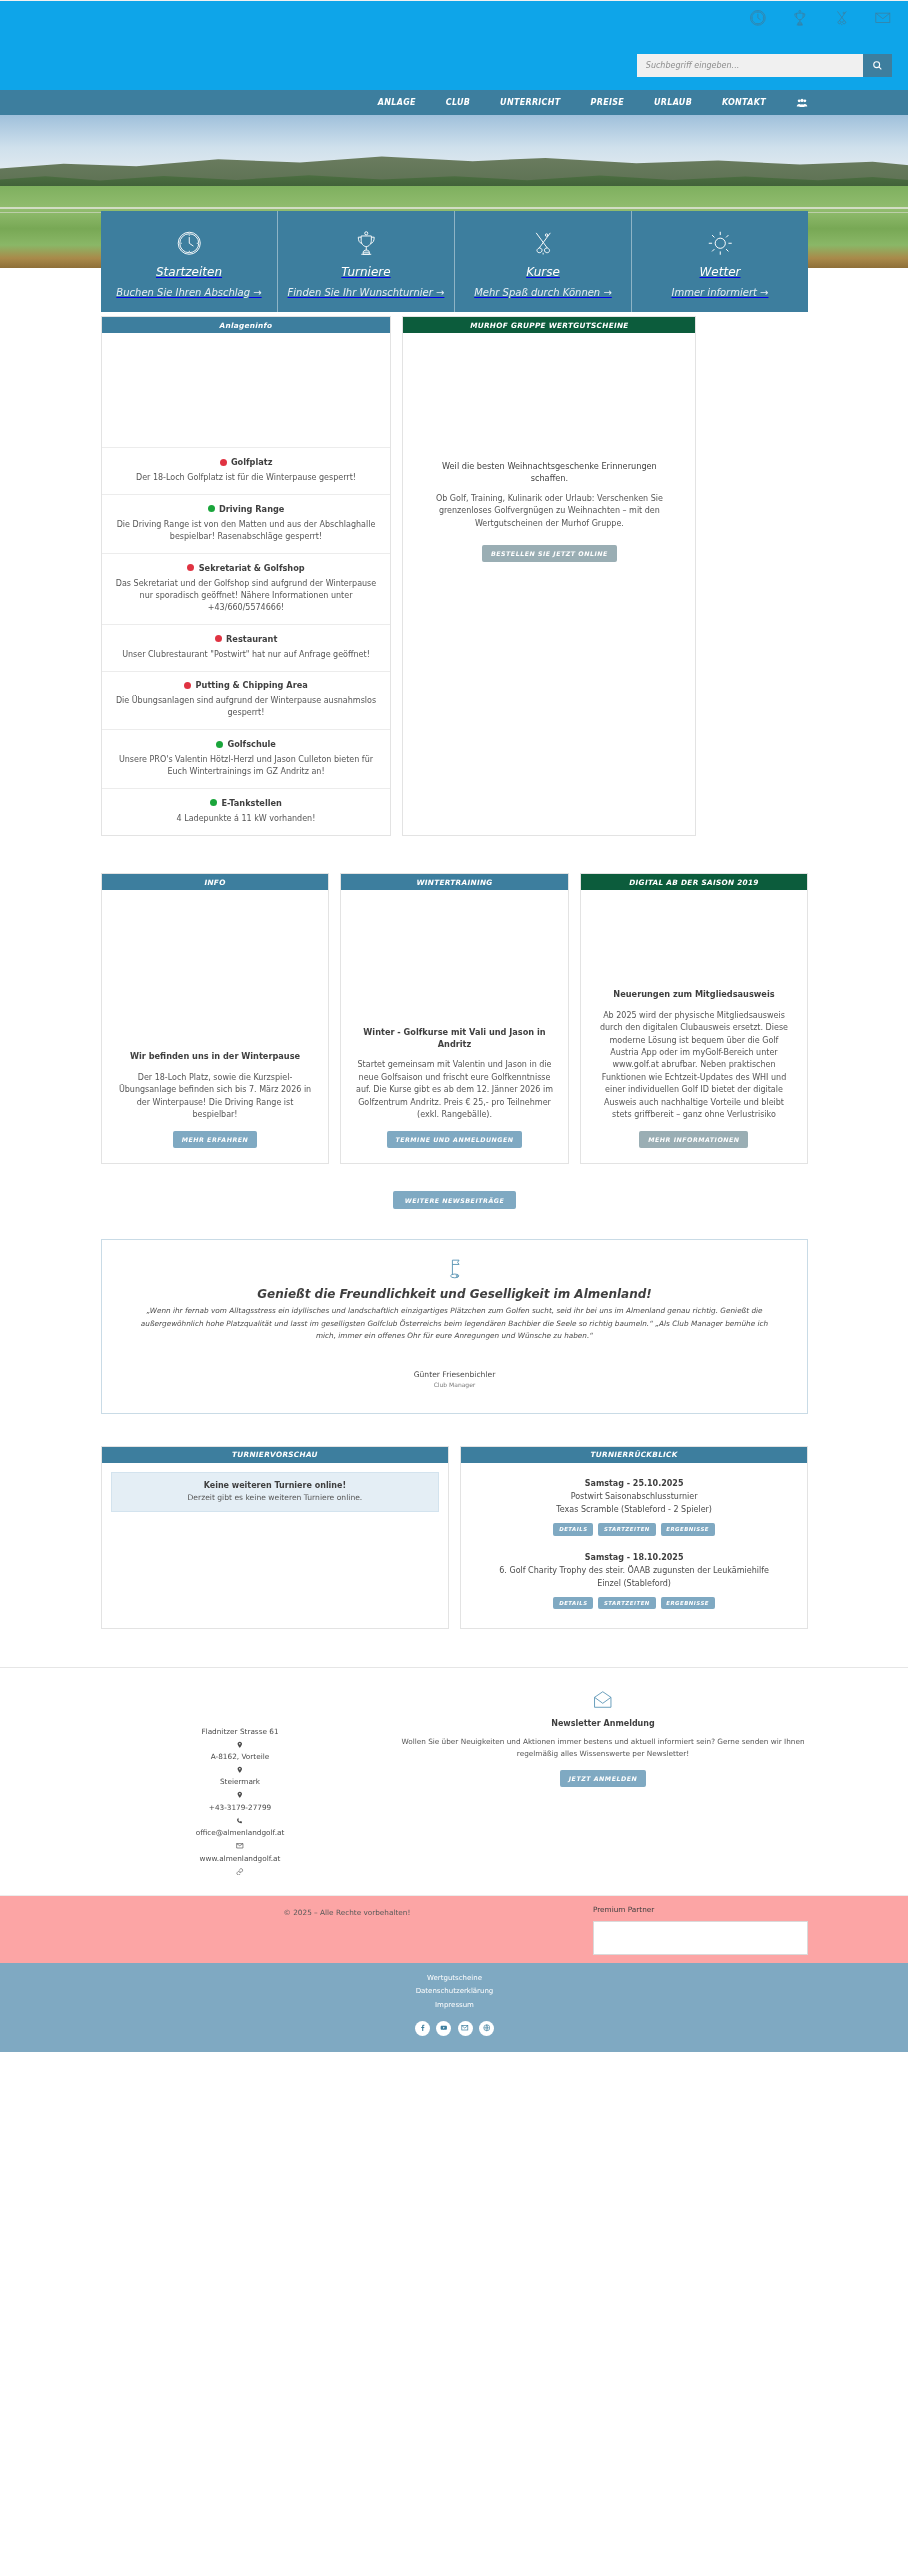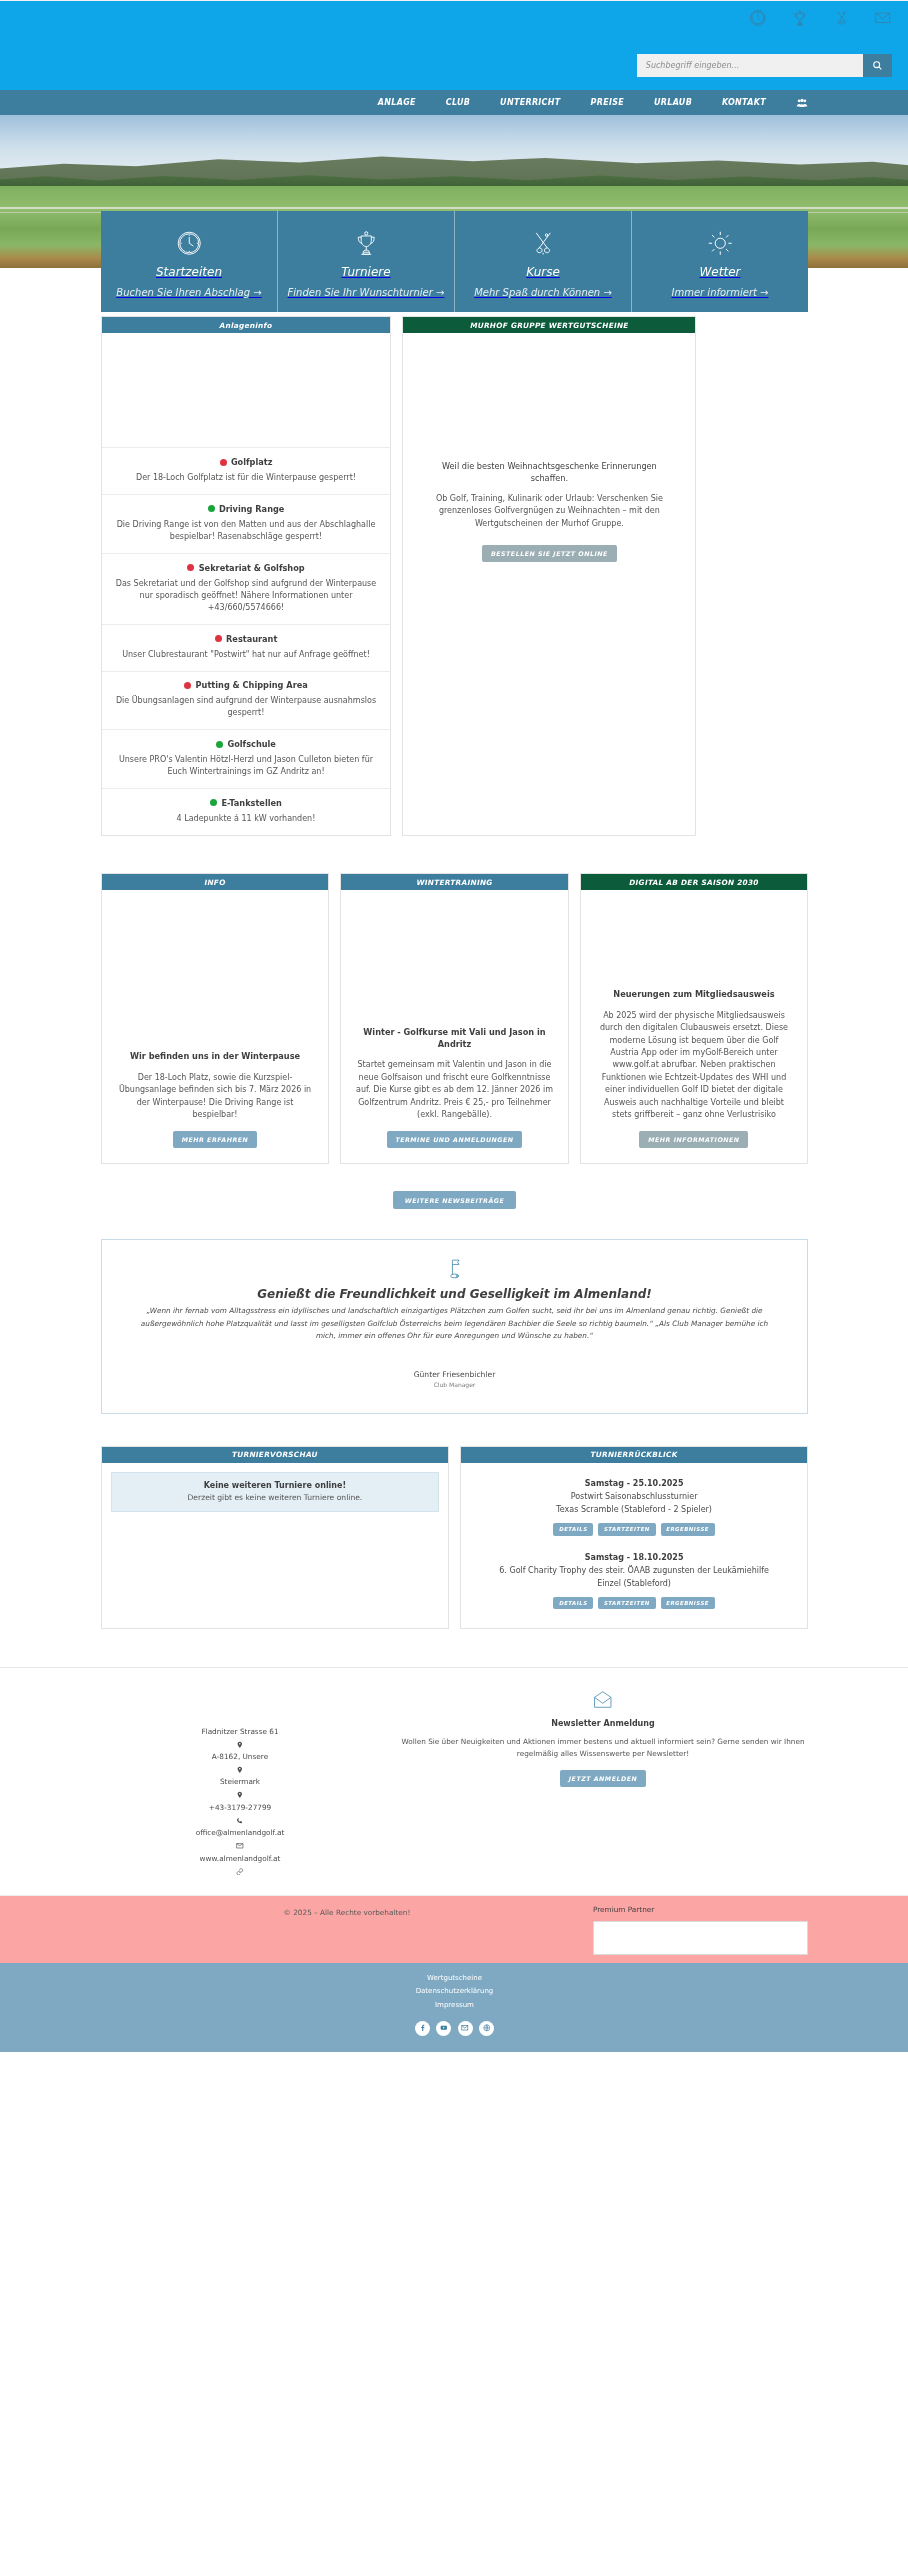--- a/index.html
+++ b/index.html
@@ -442,21 +442,21 @@
         <div class="panel-head ph-blue">WINTERTRAINING</div>
         <div class="ncard-img"></div>
         <div class="ncard-body">
           <div class="ncard-h">Winter - Golfkurse mit Vali und Jason in Andritz</div>
           <div class="ncard-p">Startet gemeinsam mit Valentin und Jason in die neue Golfsaison und frischt eure Golfkenntnisse auf. Die Kurse gibt es ab dem 12. Jänner 2026 im Golfzentrum Andritz. Preis € 25,- pro Teilnehmer (exkl. Rangebälle).</div>
           <button class="btn">TERMINE UND ANMELDUNGEN</button>
         </div>
       </div>
 
       <div class="ncard">
-        <div class="panel-head ph-green">DIGITAL AB DER SAISON 2030</div>
+        <div class="panel-head ph-green">DIGITAL AB DER SAISON 2019</div>
         <div class="ncard-img"></div>
         <div class="ncard-body">
           <div class="ncard-h">Neuerungen zum Mitgliedsausweis</div>
           <div class="ncard-p">Ab 2025 wird der physische Mitgliedsausweis durch den digitalen Clubausweis ersetzt. Diese moderne Lösung ist bequem über die Golf Austria App oder im myGolf-Bereich unter www.golf.at abrufbar. Neben praktischen Funktionen wie Echtzeit-Updates des WHI und einer individuellen Golf ID bietet der digitale Ausweis auch nachhaltige Vorteile und bleibt stets griffbereit – ganz ohne Verlustrisiko</div>
           <button class="btn btn-grey">MEHR INFORMATIONEN</button>
         </div>
       </div>
     </div>
 
     <div class="more-wrap">
@@ -518,21 +518,21 @@
   <div class="footer">
     <div class="footer-inner">
       <div class="f-left">
         <div class="f-line">
           <span>Fladnitzer Strasse 61</span>
           <svg viewBox="0 0 24 24" fill="currentColor">
               <path d="M12 2C8.1 2 5 5.1 5 9c0 5.2 7 13 7 13s7-7.8 7-13c0-3.9-3.1-7-7-7zm0 9.5A2.5 2.5 0 1 1 12 6.5a2.5 2.5 0 0 1 0 5z"></path>
             </svg>
         </div>
         <div class="f-line">
-          <span>A-8162, Unsere</span>
+          <span>A-8162, Vorteile</span>
           <svg viewBox="0 0 24 24" fill="currentColor">
               <path d="M12 2C8.1 2 5 5.1 5 9c0 5.2 7 13 7 13s7-7.8 7-13c0-3.9-3.1-7-7-7zm0 9.5A2.5 2.5 0 1 1 12 6.5a2.5 2.5 0 0 1 0 5z"></path>
             </svg>
         </div>
         <div class="f-line">
           <span>Steiermark</span>
           <svg viewBox="0 0 24 24" fill="currentColor">
               <path d="M12 2C8.1 2 5 5.1 5 9c0 5.2 7 13 7 13s7-7.8 7-13c0-3.9-3.1-7-7-7zm0 9.5A2.5 2.5 0 1 1 12 6.5a2.5 2.5 0 0 1 0 5z"></path>
             </svg>
         </div>

